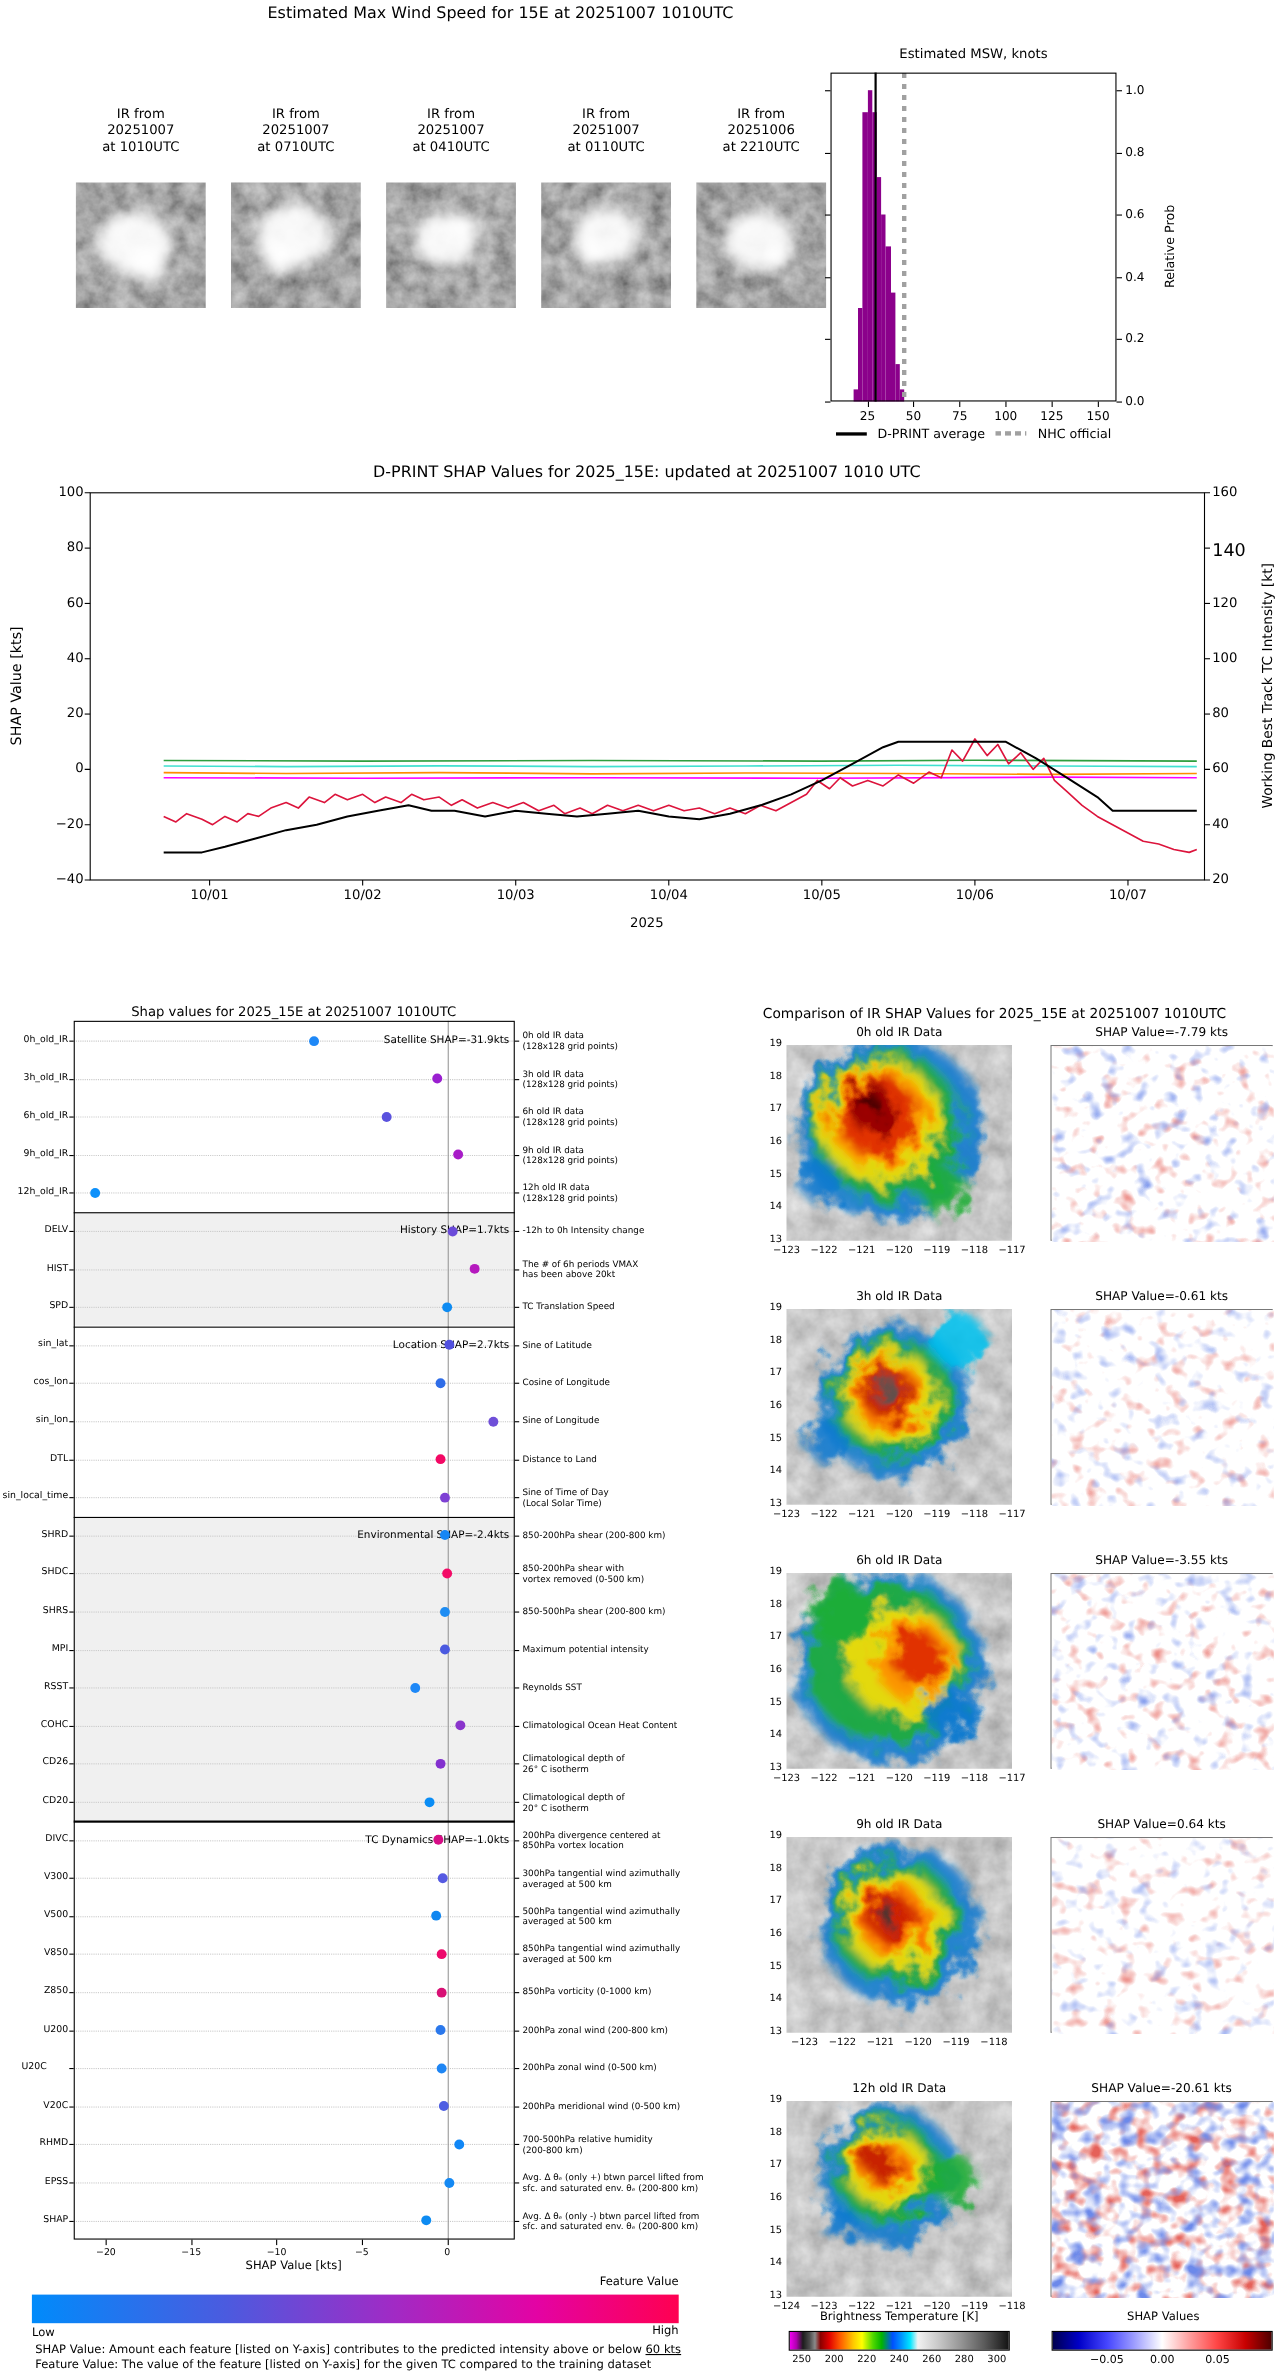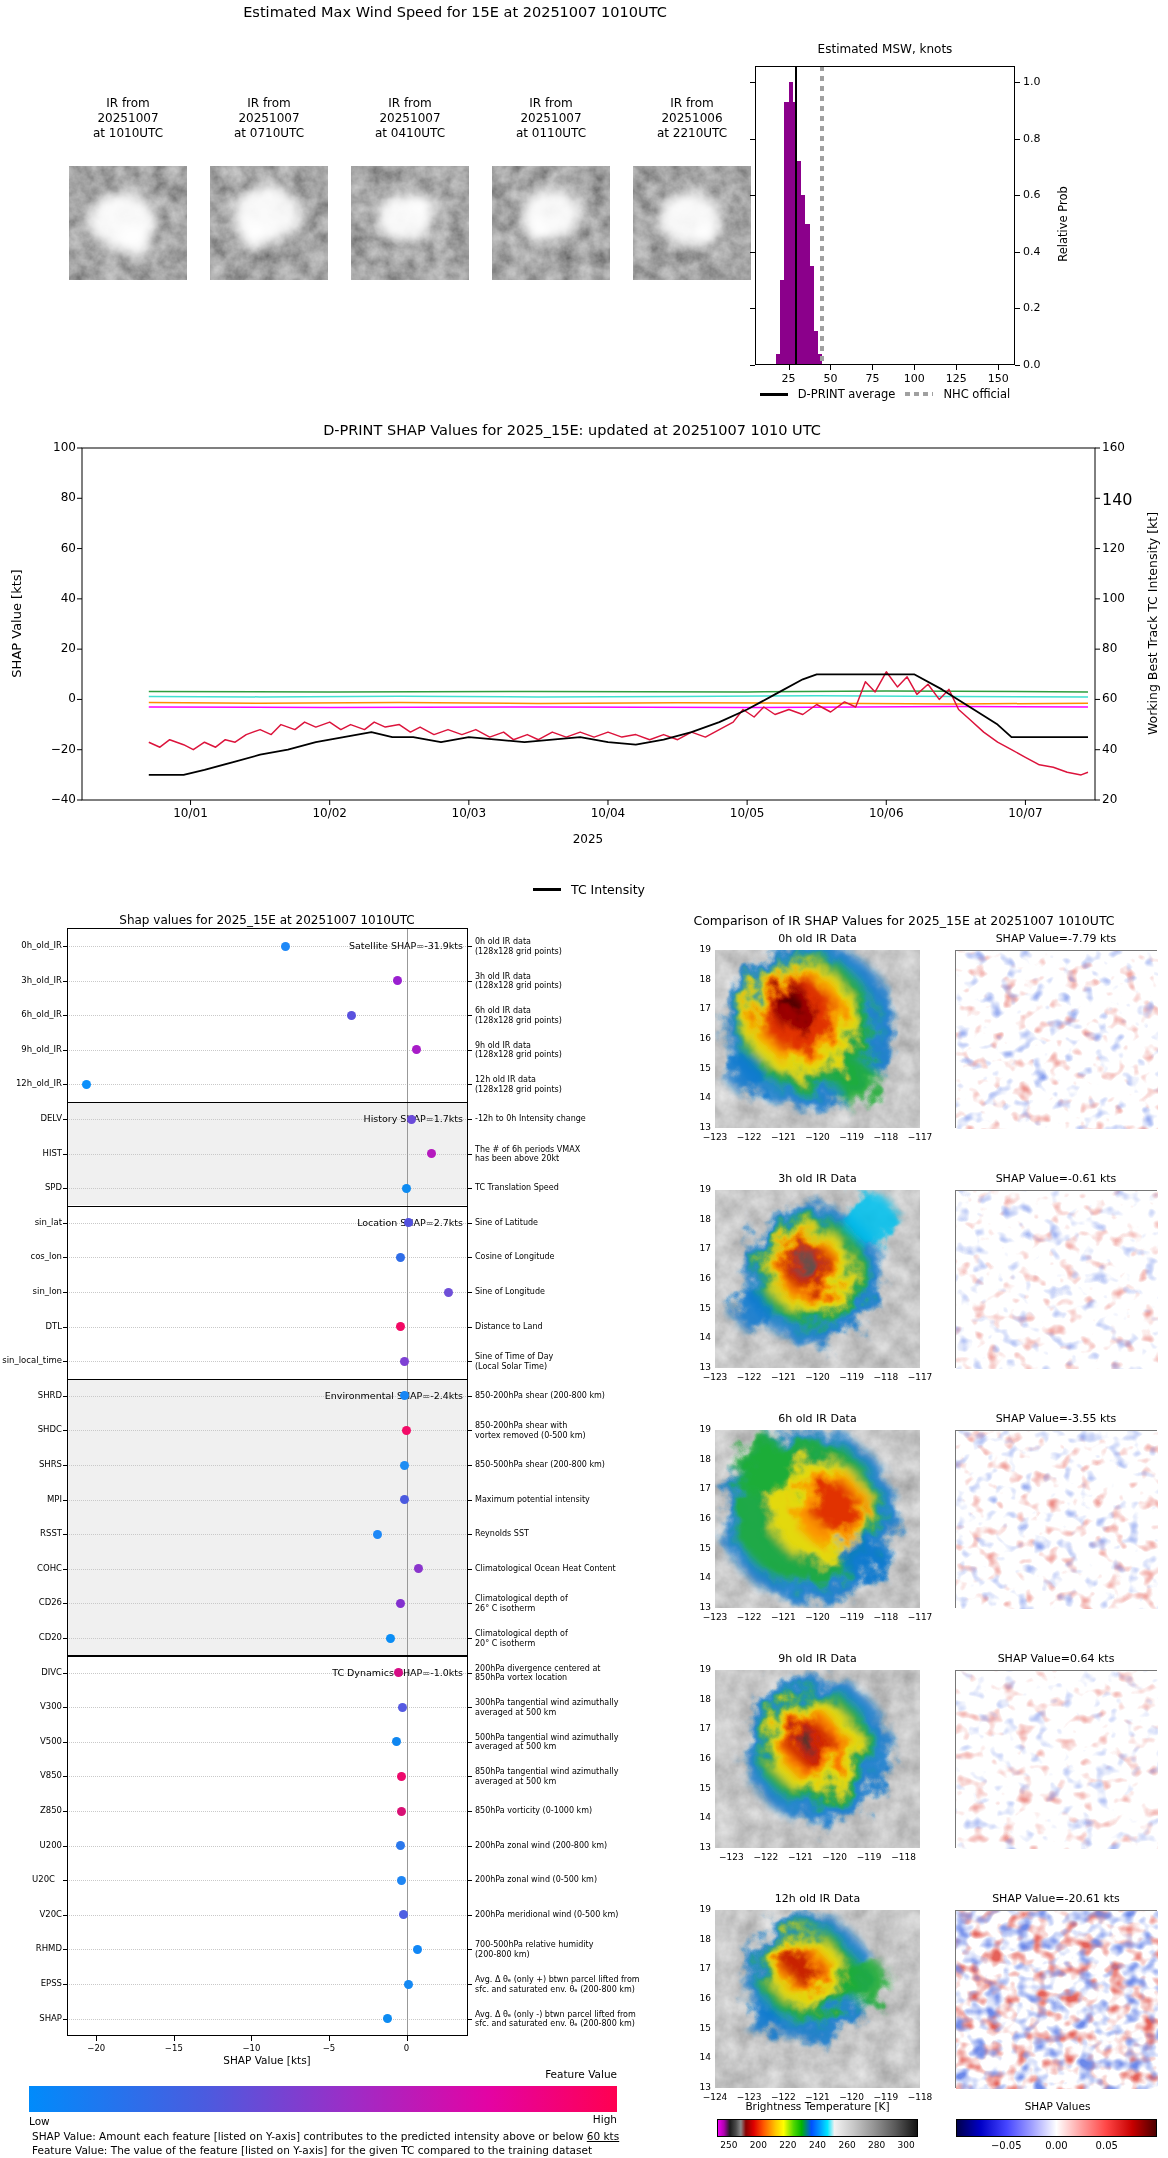--- a/index.html
+++ b/index.html
@@ -20,28 +20,24 @@
 
   <div style="left:725px;top:42px;width:320px;text-align:center;font-size:12px;">Estimated MSW, knots</div>
   <div class="rot" style="left:1008px;top:217px;width:110px;text-align:center;font-size:11.5px;">Relative Prob</div>
   <div class="hflex" style="left:660px;top:387px;width:450px;font-size:11.5px;">
     <span class="sw" style="background:#000;"></span>
     <span>D-PRINT average</span>
     <span class="swd"></span>
     <span>NHC official</span>
   </div>
 
-  <div style="left:172px;top:422px;width:800px;text-align:center;font-size:14.5px;">D-PRINT SHAP Values for 2025_15E: updated at 20251007 1010 UTC</div>
+  <div style="left:188px;top:422px;width:800px;text-align:center;font-size:14.5px;">D-PRINT SHAP Values for 2025_15E: updated at 20251007 1010 UTC</div>
   <div class="rot" style="left:-54px;top:616px;width:140px;text-align:center;font-size:13px;">SHAP Value [kts]</div>
   <div class="rot" style="left:1017px;top:616px;width:270px;text-align:center;font-size:12.5px;">Working Best Track TC Intensity [kt]</div>
   <div style="left:488px;top:832px;width:200px;text-align:center;font-size:12px;">2025</div>
-  <div class="hflex" style="left:84px;top:882px;width:1010px;font-size:12.5px;">
-    <span class="sw" style="background:#000;"></span>
-    <span>TC Intensity</span>
-  </div>
 
   <div style="left:37px;top:913px;width:460px;text-align:center;font-size:12px;">Shap values for 2025_15E at 20251007 1010UTC</div>
   <div style="left:142px;top:2054px;width:250px;text-align:center;font-size:10.5px;">SHAP Value [kts]</div>
   <div style="left:29px;top:2086px;width:588px;height:26px;background:linear-gradient(to right,#008bfb 0%,#4b5bdf 30%,#9e2cc6 55%,#e303a4 78%,#ff0051 100%);"></div>
   <div style="left:417px;top:2068px;width:200px;text-align:right;font-size:10.5px;">Feature Value</div>
   <div style="left:29px;top:2115px;font-size:10.5px;">Low</div>
   <div style="left:537px;top:2113px;width:80px;text-align:right;font-size:10.5px;">High</div>
   <div style="left:32px;top:2130px;font-size:10.5px;white-space:nowrap;">
     <span>SHAP Value: Amount each feature [listed on Y-axis] contributes to the predicted intensity above or below </span><span style="text-decoration:underline;">60 kts</span>
   </div>
@@ -393,21 +389,21 @@
     <div style="left: 0px; top: 1805px; width: 62px; text-align: right; font-size: 8.5px; white-space: pre-line;">Z850</div>
     <div style="left: 63px; top: 1811px; width: 4px; height: 1px; background: rgb(0, 0, 0);"></div>
     <div style="left: 468px; top: 1811px; width: 4px; height: 1px; background: rgb(0, 0, 0);"></div>
     <div style="left: 475px; top: 1806px; width: 192px; font-size: 8px; line-height: 1.2; white-space: pre-line;">850hPa vorticity (0-1000 km)</div>
     <div style="left: 67px; top: 1845.6px; width: 401px; height: 0px; border-top: 1px dotted rgb(201, 201, 201);"></div>
     <div style="left: 0px; top: 1839.6px; width: 62px; text-align: right; font-size: 8.5px; white-space: pre-line;">U200</div>
     <div style="left: 63px; top: 1845.6px; width: 4px; height: 1px; background: rgb(0, 0, 0);"></div>
     <div style="left: 468px; top: 1845.6px; width: 4px; height: 1px; background: rgb(0, 0, 0);"></div>
     <div style="left: 475px; top: 1840.6px; width: 192px; font-size: 8px; line-height: 1.2; white-space: pre-line;">200hPa zonal wind (200-800 km)</div>
     <div style="left: 67px; top: 1880.2px; width: 401px; height: 0px; border-top: 1px dotted rgb(201, 201, 201);"></div>
-    <div style="left: 0px; top: 1874.2px; width: 62px; text-align: left; font-size: 8.5px; white-space: pre-line; padding-left: 32px;">U20C</div>
+    <div style="left: 0px; top: 1874.2px; width: 62px; text-align: center; font-size: 8.5px; white-space: pre-line;">U20C</div>
     <div style="left: 63px; top: 1880.2px; width: 4px; height: 1px; background: rgb(0, 0, 0);"></div>
     <div style="left: 468px; top: 1880.2px; width: 4px; height: 1px; background: rgb(0, 0, 0);"></div>
     <div style="left: 475px; top: 1875.2px; width: 192px; font-size: 8px; line-height: 1.2; white-space: pre-line;">200hPa zonal wind (0-500 km)</div>
     <div style="left: 67px; top: 1914.8px; width: 401px; height: 0px; border-top: 1px dotted rgb(201, 201, 201);"></div>
     <div style="left: 0px; top: 1908.8px; width: 62px; text-align: right; font-size: 8.5px; white-space: pre-line;">V20C</div>
     <div style="left: 63px; top: 1914.8px; width: 4px; height: 1px; background: rgb(0, 0, 0);"></div>
     <div style="left: 468px; top: 1914.8px; width: 4px; height: 1px; background: rgb(0, 0, 0);"></div>
     <div style="left: 475px; top: 1909.8px; width: 192px; font-size: 8px; line-height: 1.2; white-space: pre-line;">200hPa meridional wind (0-500 km)</div>
     <div style="left: 67px; top: 1949.4px; width: 401px; height: 0px; border-top: 1px dotted rgb(201, 201, 201);"></div>
     <div style="left: 0px; top: 1943.4px; width: 62px; text-align: right; font-size: 8.5px; white-space: pre-line;">RHMD</div>

